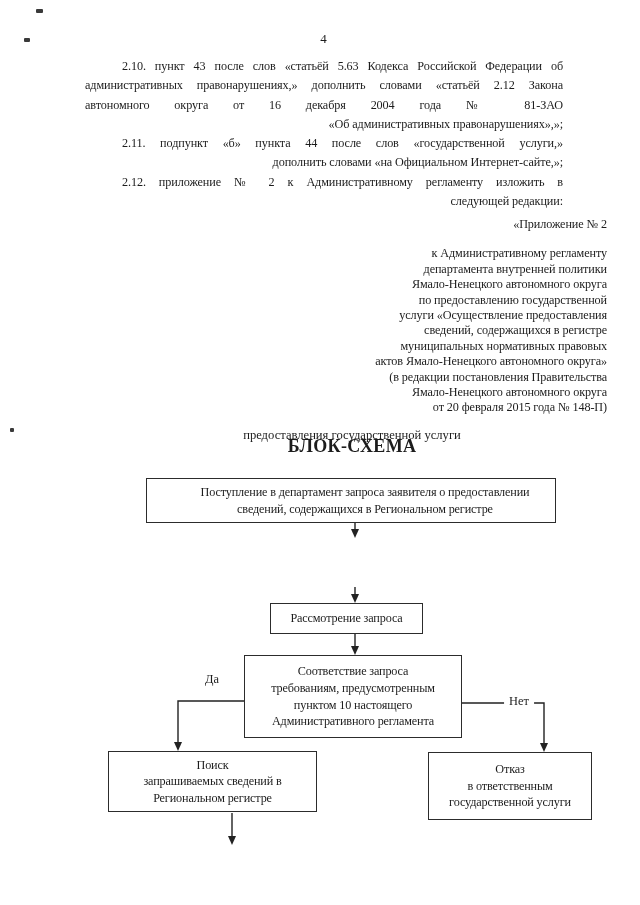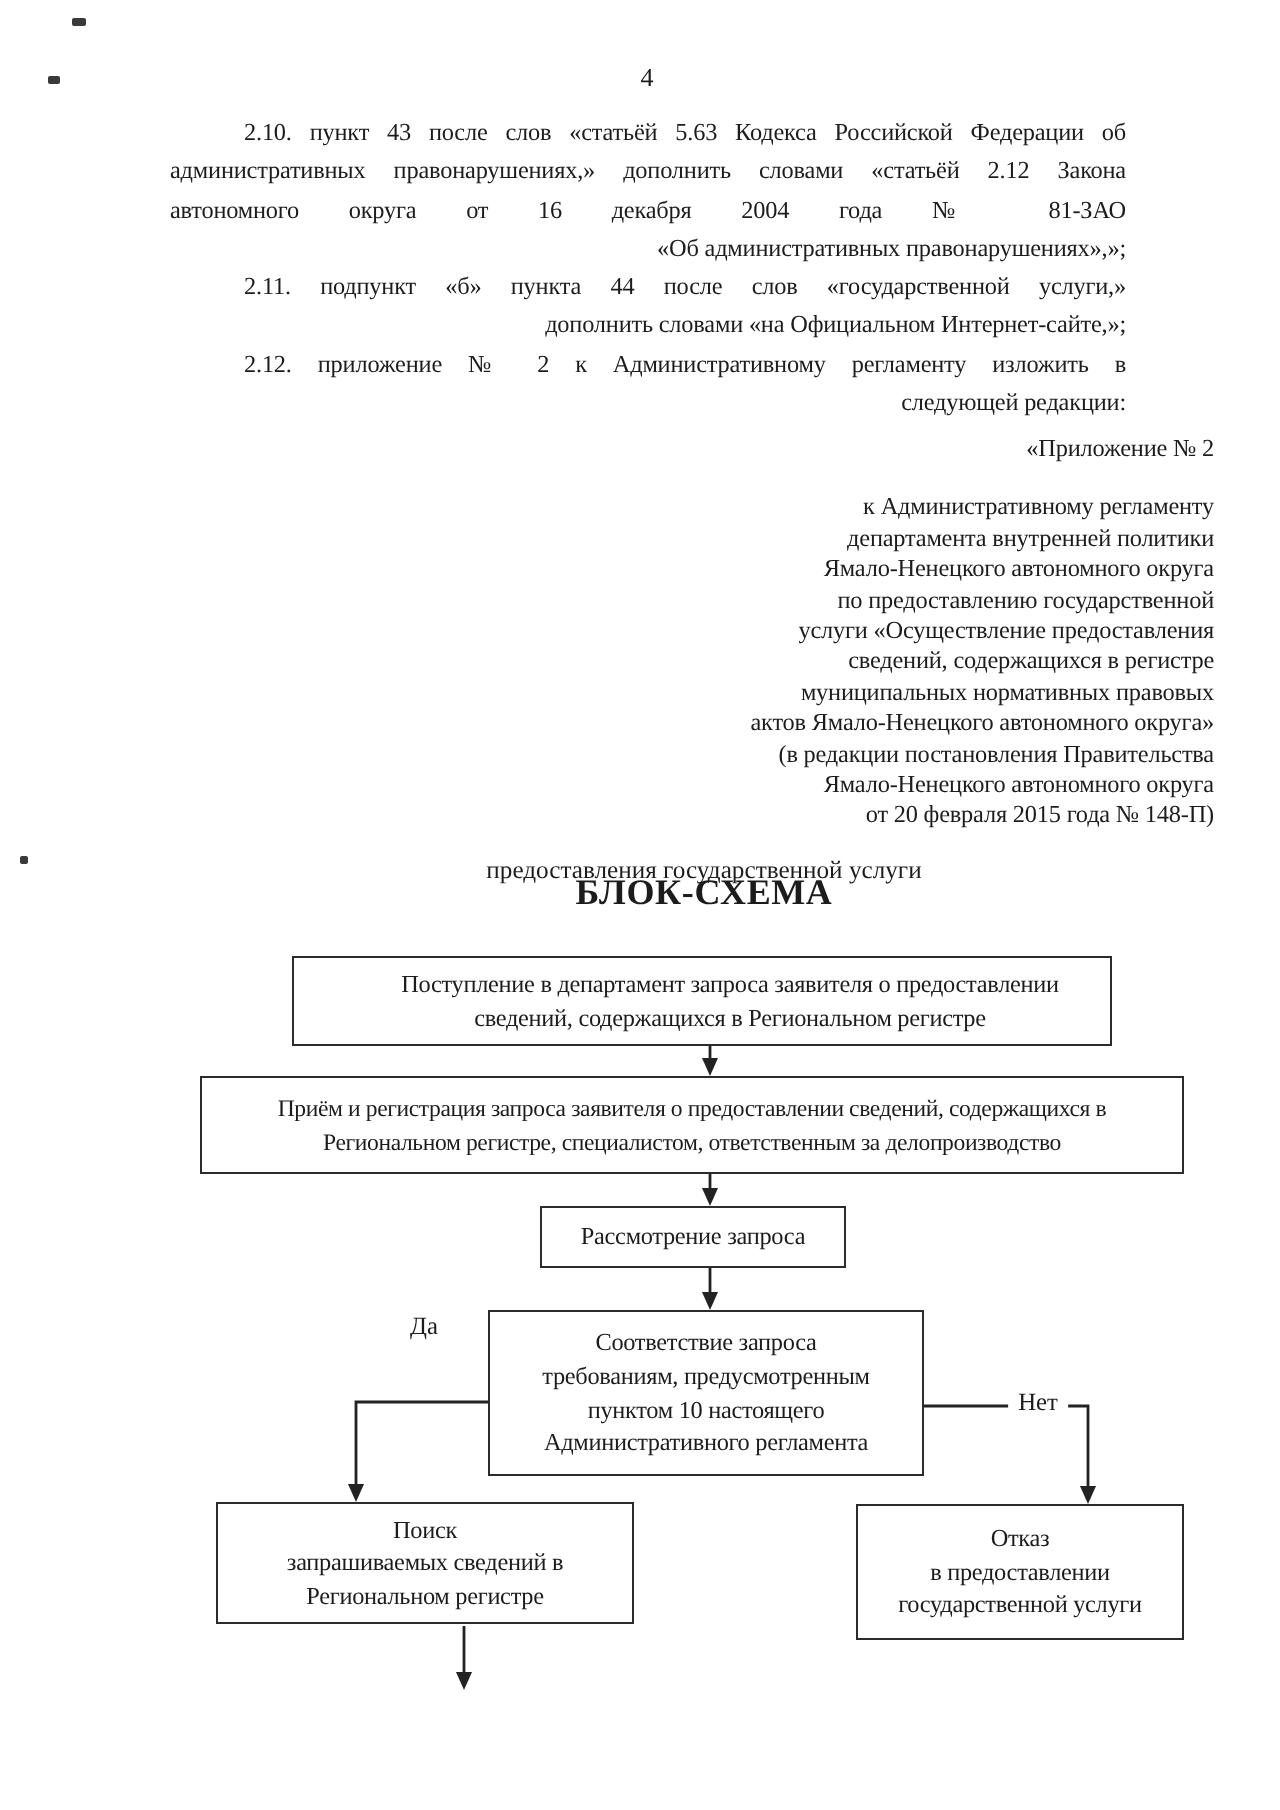--- a/index.html
+++ b/index.html
@@ -35,21 +35,21 @@
   }
   .node .bl { white-space:nowrap; }
   #box-receive  { left:146px; top:478px; width:410px; height:45px;padding-left:28px; }
   #box-register { left:100px; top:538px; width:492px; height:49px; font-size:11.8px; letter-spacing:-0.2px; }
   #box-review   { left:270px; top:603px; width:153px; height:31px; }
   #box-decision { left:244px; top:655px; width:218px; height:83px; line-height:16.9px; }
   #box-search   { left:108px; top:751px; width:209px; height:61px; }
   #box-refusal  { left:428px; top:752px; width:164px; height:68px; }
 
   .branch-label { position:absolute; background:#ffffff; padding:0 5px; font-size:12.4px; transform:translateX(-50%); }
-  #label-yes { left:212px; top:656px; }
+  #label-yes { left:212px; top:672px; }
   #label-no  { left:519px; top:694px; }
 </style>
 </head>
 <body>
 
 <div class="page">
 
   <div class="speck" id="speck1"></div>
   <div class="speck" id="speck2"></div>
   <div class="speck" id="speck3"></div>
@@ -116,44 +116,40 @@
       <path d="M232 813 V837" fill="none"></path>
         <polygon points="228,836 236,836 232,845" stroke="none"></polygon>
     </g>
   </svg>
 
   <div class="node" id="box-receive">
     <div class="bl">Поступление в департамент запроса заявителя о предоставлении</div>
     <div class="bl">сведений, содержащихся в Региональном регистре</div>
   </div>
 
-  <div class="node" id="box-register">
-    <div class="bl">Приём и регистрация запроса заявителя о предоставлении сведений, содержащихся в</div>
-    <div class="bl">Региональном регистре, специалистом, ответственным за делопроизводство</div>
-  </div>
 
   <div class="node" id="box-review">
     <div class="bl">Рассмотрение запроса</div>
   </div>
 
   <div class="node" id="box-decision">
     <div class="bl">Соответствие запроса</div>
     <div class="bl">требованиям, предусмотренным</div>
     <div class="bl">пунктом 10 настоящего</div>
     <div class="bl">Административного регламента</div>
   </div>
 
   <div class="node" id="box-search">
     <div class="bl">Поиск</div>
     <div class="bl">запрашиваемых сведений в</div>
     <div class="bl">Региональном регистре</div>
   </div>
 
   <div class="node" id="box-refusal">
     <div class="bl">Отказ</div>
-    <div class="bl">в предоставлении</div>
+    <div class="bl">в ответственным</div>
     <div class="bl">государственной услуги</div>
   </div>
 
   <span class="branch-label" id="label-yes">Да</span>
   <span class="branch-label" id="label-no">Нет</span>
 
 </div>
 
 </body></html>

